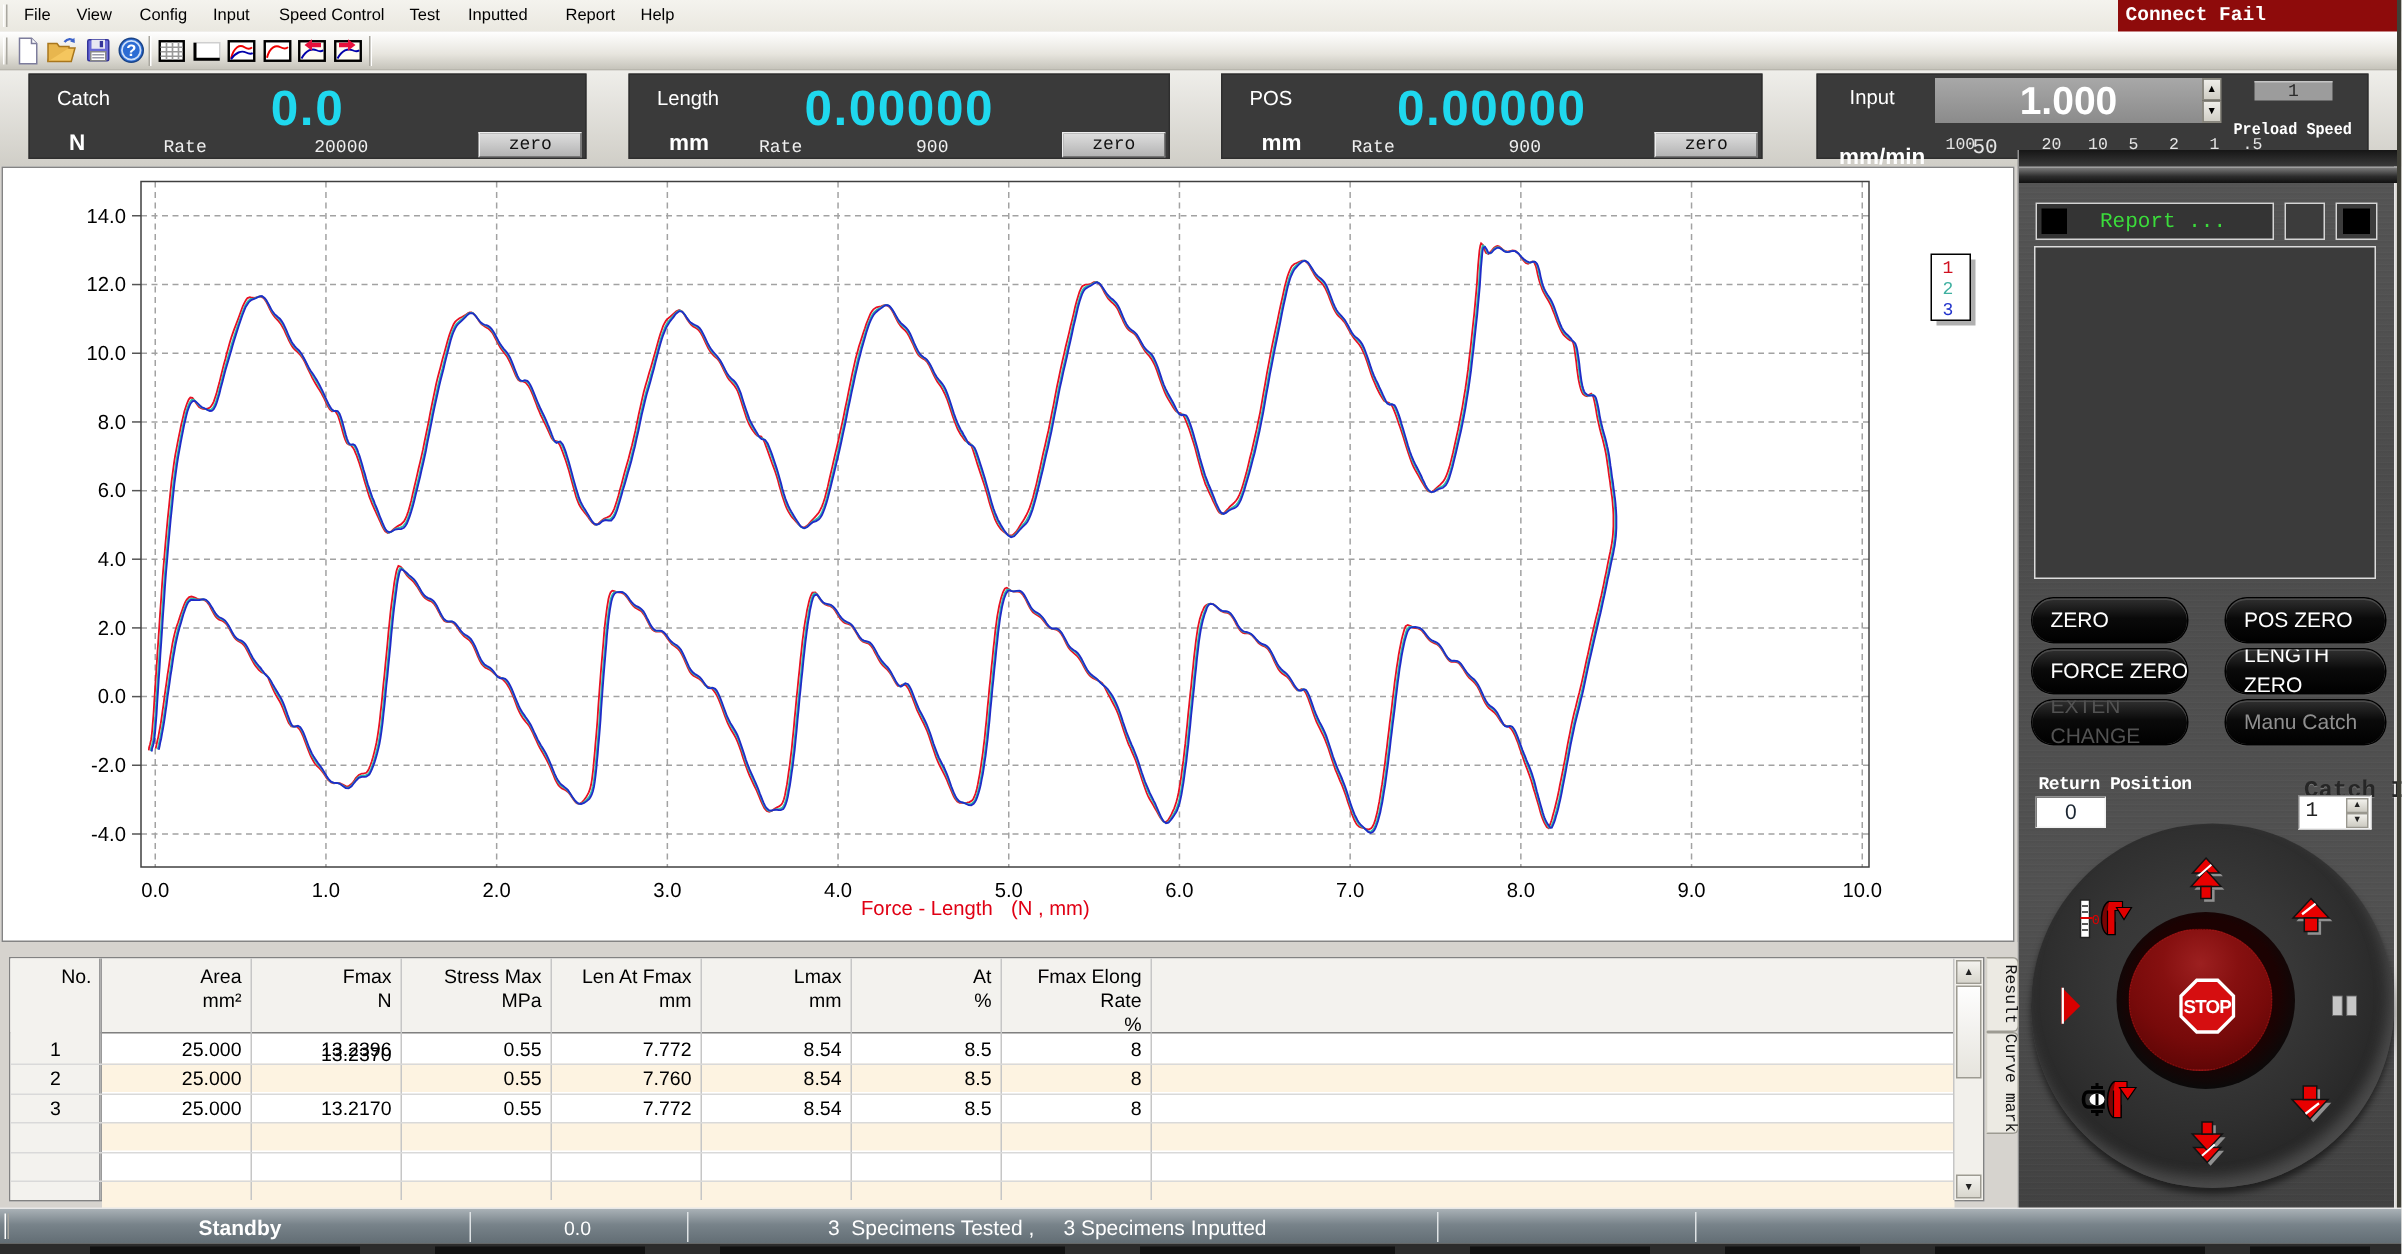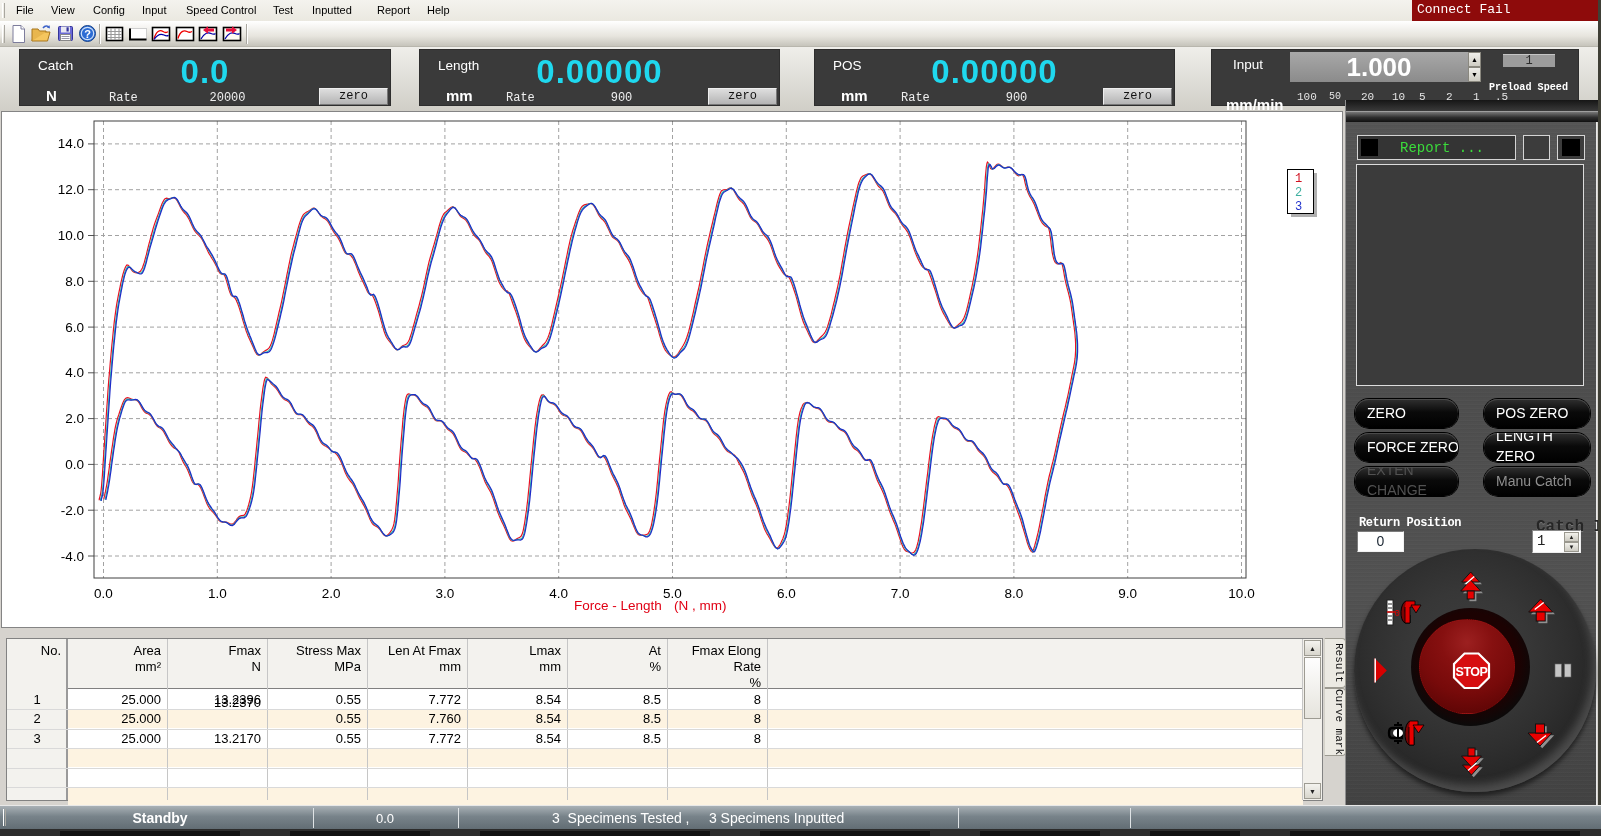--- a/index.html
+++ b/index.html
@@ -6,21 +6,21 @@
 body { font-family:"Liberation Sans", sans-serif; background:#d6d3ce; position:relative; }
 .abs { position:absolute; }
 .mono { font-family:"Liberation Mono", monospace; }
 
 #menubar { left:0; top:0; width:1601px; height:21px; background:linear-gradient(#f4f3ee,#eae8e0); }
 #menubar span { position:absolute; top:4px; font-size:11px; color:#000; }
 
 #toolbar { left:0; top:21px; width:1601px; height:26px; background:linear-gradient(#ffffff,#e7e5de 60%,#c6c4bb); border-bottom:1px solid #b8b6ad; }
 .grip { position:absolute; left:2px; width:3px; border-left:1px solid #fff; border-right:1px solid #a9a7a0; }
 .tbsep { position:absolute; top:3px; width:2px; height:20px; border-left:1px solid #a9a7a0; border-right:1px solid #fff; }
-#connectfail { left:1412px; top:0; width:186px; height:36px; background:#8e0b0b; color:#fff; font-family:"Liberation Mono",monospace; font-size:13px; font-weight:normal; padding:2px 0 0 5px; }
+#connectfail { left:1412px; top:0; width:186px; height:36px; background:#8e0b0b; color:#fff; font-family:"Liberation Mono",monospace; font-size:13px; font-weight:bold; padding:2px 0 0 5px; }
 
 #panelstrip { left:0; top:47px; width:1601px; height:64px; background:linear-gradient(#efeeea,#d0cec7); }
 .dpanel { position:absolute; top:2px; height:57px; background:#3a3a3a; border:1px solid #2e2e2e; color:#fff; }
 .plabel { position:absolute; left:18px; top:8px; font-size:13.5px; }
 .pvalue { position:absolute; top:3px; width:100%; text-align:center; font-size:33px; font-weight:bold; color:#1fd8ee; letter-spacing:1px;}
 .punit { position:absolute; left:26px; top:37px; font-size:15px; font-weight:bold; }
 .prate { position:absolute; top:41px; font-size:12px; font-family:"Liberation Mono",monospace; color:#eee; }
 .zbtn { position:absolute; top:38px; width:69px; height:17px; background:linear-gradient(#dedede,#b4b4b4); border:1px solid #777; border-top-color:#eee; border-left-color:#eee; text-align:center; font-size:12px; font-family:"Liberation Mono",monospace; color:#111; line-height:15px;}
 
 #chart { left:1px; top:111px; width:1342px; height:517px; background:#fff; border:1px solid #848484; }
@@ -174,21 +174,21 @@
       <div class="zbtn" style="left:288px">zero</div>
     </div>
 <div class="dpanel" style="left:1211px;width:368px">
 <div class="plabel" style="left:21px;top:7px">Input</div>
 <div class="abs" style="left:78px;top:2px;width:178px;height:30px;background:linear-gradient(#a8a8a8,#8b8b8b);text-align:center;font-size:26px;font-weight:bold;color:#fff;line-height:30px;">1.000</div>
 <div class="abs" style="left:256px;top:2px;width:13px;height:15px;background:linear-gradient(#efeeea,#cfcdc4);border:1px solid #8a887f;font-size:7px;line-height:13px;text-align:center;color:#000">▲</div>
 <div class="abs" style="left:256px;top:17px;width:13px;height:15px;background:linear-gradient(#efeeea,#cfcdc4);border:1px solid #8a887f;font-size:7px;line-height:13px;text-align:center;color:#000">▼</div>
 <div class="abs" style="left:291px;top:4px;width:52px;height:13px;background:#9c9c9c;border-top:1px solid #c5c5c5;text-align:center;font-size:12px;color:#2c2c2c;line-height:12px;font-family:'Liberation Mono',monospace">1</div>
 <div class="abs mono" style="left:277px;top:31px;font-size:11px;font-weight:bold;color:#fff;white-space:nowrap;transform:scaleX(.92);transform-origin:0 0">Preload Speed</div>
 <div class="abs mono" style="left:85px;top:41px;font-size:11px;color:#e4e4e4">100</div>
-<div class="abs mono" style="left:117px;top:41px;font-size:10px;color:#e4e4e4">50</div>
+<div class="abs mono" style="left:103px;top:41px;font-size:14px;color:#e4e4e4">50</div>
 <div class="abs mono" style="left:149px;top:41px;font-size:11px;color:#e4e4e4">20</div>
 <div class="abs mono" style="left:180px;top:41px;font-size:11px;color:#e4e4e4">10</div>
 <div class="abs mono" style="left:207px;top:41px;font-size:11px;color:#e4e4e4">5</div>
 <div class="abs mono" style="left:234px;top:41px;font-size:11px;color:#e4e4e4">2</div>
 <div class="abs mono" style="left:261px;top:41px;font-size:11px;color:#e4e4e4">1</div>
 <div class="abs mono" style="left:283px;top:41px;font-size:11px;color:#e4e4e4">.5</div>
 <div class="abs" style="left:14px;top:46px;font-size:15px;font-weight:bold;color:#fff">mm/min</div>
 </div>
 </div>
 <div id="chart" class="abs">

